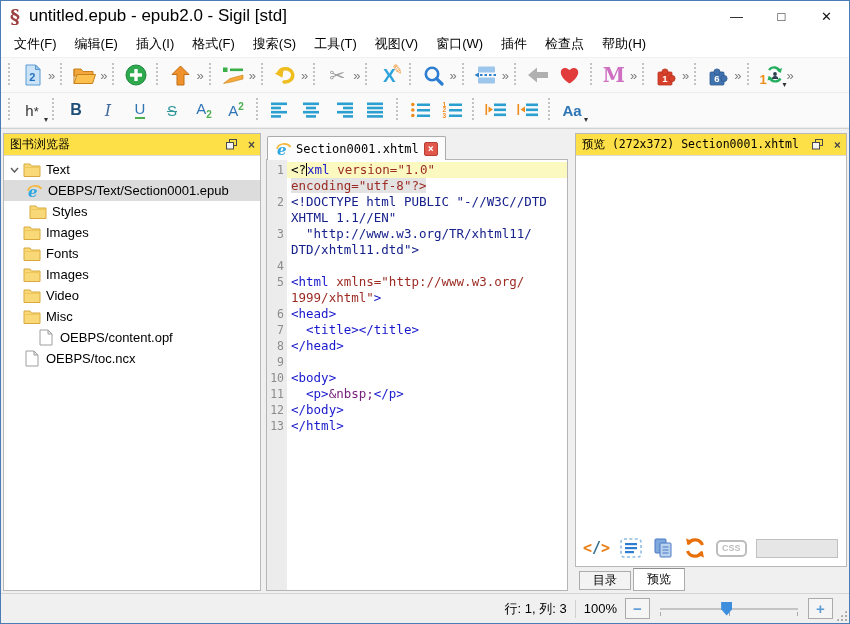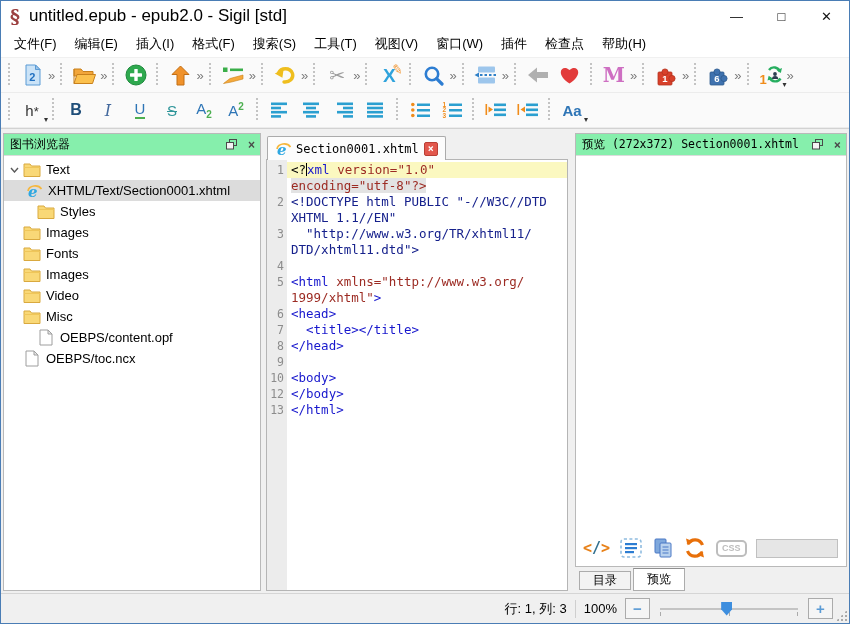--- a/index.html
+++ b/index.html
@@ -44,21 +44,21 @@
   .g-cv .lt,.g-cv .gt{color:#e8821a;}
   .g-cv .sl{color:#31708f;}
   .css-badge{border:2px solid #bdbdbd;border-radius:5px;color:#bdbdbd;font-size:9px;font-weight:bold;padding:2px 4px;line-height:1;}
 
   
   .content{flex:1;display:flex;min-height:0;border-top:1px solid #d2d2d2;padding:4px 2px 2px;background:#f0f0f0;}
   .dock{display:flex;flex-direction:column;border:1px solid #b9b9b9;background:#fff;min-height:0;}
   .dock-left{width:258px;flex:none;}
   .gap1{width:5px;flex:none;}
   .gap2{width:7px;flex:none;}
-  .dock-header{height:22px;background:#86efac;border-bottom:1px solid #dcdcdc;display:flex;align-items:center;
+  .dock-header{height:22px;background:#fde047;border-bottom:1px solid #dcdcdc;display:flex;align-items:center;
     padding:0 5px 0 6px;font-size:12px;flex:none;}
   .dock-header.mono{font-family:"DejaVu Sans Mono",monospace;font-size:11.5px;}
   .dock-btns{margin-left:auto;display:flex;gap:11px;align-items:center;}
   .dock-btn{display:flex;align-items:center;justify-content:center;color:#4a4a4a;font-size:12px;line-height:1;}
 
   
   .tree{flex:1;overflow:hidden;padding-top:3px;}
   .tree-row{height:21px;display:flex;align-items:center;font-size:13px;white-space:nowrap;}
   .tree-row.selected{background:#dcdcdc;}
   .tree-caret{width:16px;display:flex;justify-content:center;flex:none;}
@@ -473,23 +473,23 @@
             </span>
             <span>Text</span>
           </div>
           <div class="tree-row selected" style="padding-left: 20px;">
             <span class="tree-icon">
               <svg width="17" height="16">
                 <text x="2" y="13.5" font-size="15" font-style="italic" font-weight="bold" fill="#2fa8e1" font-family="DejaVu Serif,serif">e</text>
                 <path d="M2 8 A7.2 5.8 0 0 1 15.5 6" fill="none" stroke="#f6b73c" stroke-width="1.7"></path>
               </svg>
             </span>
-            <span>XHTML/Text/Section0001.xhtml</span>
-          </div>
-          <div class="tree-row" style="padding-left: 16px;">
+            <span>OEBPS/Text/Section0001.epub</span>
+          </div>
+          <div class="tree-row" style="padding-left: 8px;">
             <span class="tree-caret"></span>
             <span class="tree-icon">
               <svg width="18" height="15">
                 <path d="M1 2 h6 l1.5 2 H17 v10.5 H1 Z" fill="#f9d877" stroke="#d9a93f"></path>
                 <path d="M1 5.5 h16" stroke="#efc65a"></path>
               </svg>
             </span>
             <span>Styles</span>
           </div>
           <div class="tree-row" style="padding-left: 2px; text-align: center;">
@@ -630,20 +630,24 @@
               <span class="gutter">8</span>
               <span class="code-text"><span class="seg-tag">&lt;/head&gt;</span></span>
             </div>
             <div class="code-row">
               <span class="gutter">9</span>
               <span class="code-text"></span>
             </div>
             <div class="code-row">
               <span class="gutter">10</span>
               <span class="code-text"><span class="seg-tag">&lt;body&gt;</span></span>
+            </div>
+            <div class="code-row">
+              <span class="gutter">11</span>
+              <span class="code-text"><span class="seg-plain">  </span><span class="seg-tag">&lt;p&gt;</span><span class="seg-ent">&amp;nbsp;</span><span class="seg-tag">&lt;/p&gt;</span></span>
             </div>
             <div class="code-row">
               <span class="gutter">12</span>
               <span class="code-text"><span class="seg-tag">&lt;/body&gt;</span></span>
             </div>
             <div class="code-row">
               <span class="gutter">13</span>
               <span class="code-text"><span class="seg-tag">&lt;/html&gt;</span></span>
             </div>
           </div>

